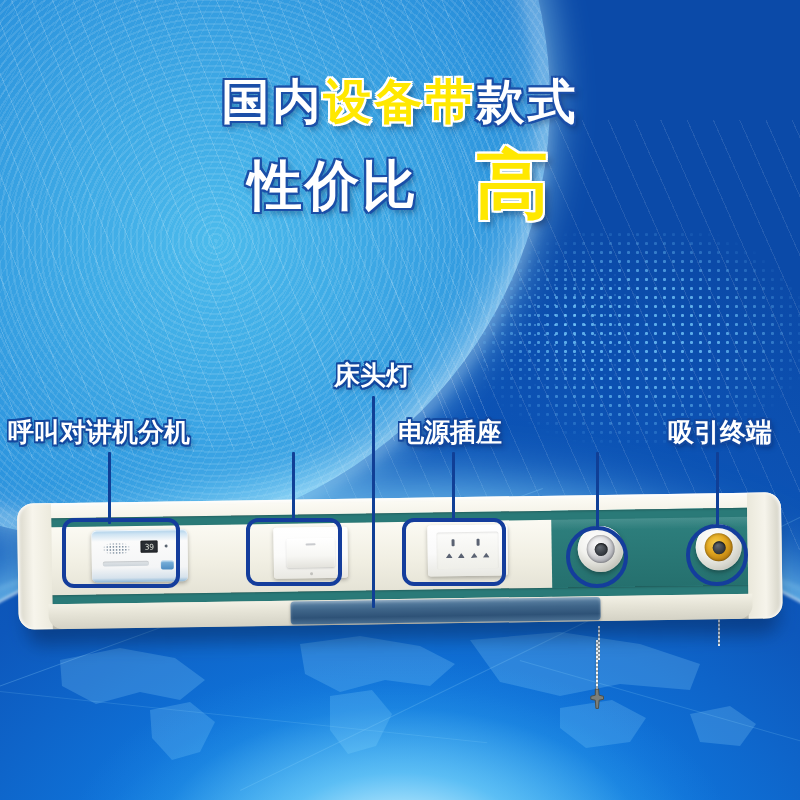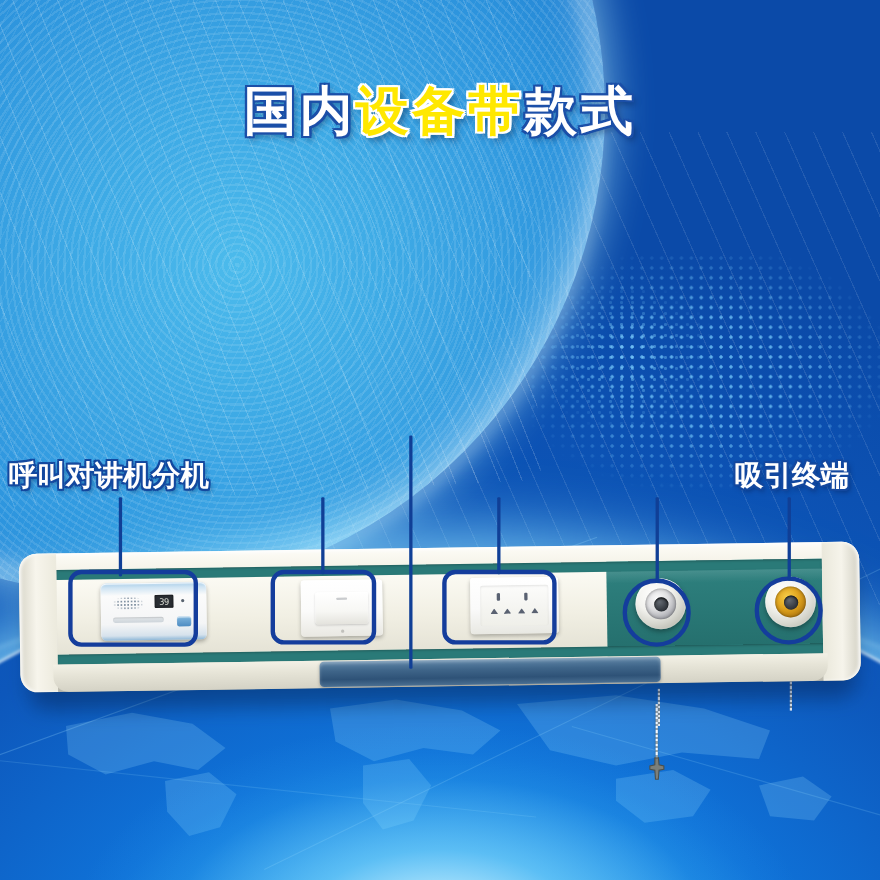--- a/index.html
+++ b/index.html
@@ -242,31 +242,34 @@
   <div class="horizon"></div>
   <div class="horizon2"></div>
 
   <div class="diagline" style="left:-40px;top:700px;width:620px;transform:rotate(-20deg);opacity:.5;"></div>
   <div class="diagline" style="left:240px;top:790px;width:680px;transform:rotate(-26deg);opacity:.4;"></div>
   <div class="diagline" style="left:520px;top:660px;width:420px;transform:rotate(16deg);opacity:.35;"></div>
   <div class="diagline" style="left:-10px;top:690px;width:500px;transform:rotate(6deg);opacity:.3;"></div>
 
   <div class="headline">
     <div class="hl-row hl1"><span class="w">国内</span><span class="y">设备带</span><span class="w">款式</span></div>
+    <div class="hl-row hl2"><span class="w">性价比</span><span class="y big">高</span></div>
   </div>
 
   <div class="labels">
 
     <div class="lbl" style="left:8px;top:415px;font-size:26px;">呼叫对讲机分机</div>
     <div class="lead" style="left:108px;top:452px;height:72px;"></div>
 
     <div class="lead" style="left:292px;top:452px;height:70px;"></div>
 
+    <div class="lbl" style="left:334px;top:358px;font-size:26px;">床头灯</div>
     <div class="lead" style="left:372px;top:396px;height:212px;"></div>
 
+    <div class="lbl" style="left:398px;top:415px;font-size:26px;">电源插座</div>
     <div class="lead" style="left:452px;top:452px;height:70px;"></div>
 
     <div class="lead" style="left:596px;top:452px;height:78px;"></div>
 
     <div class="lbl" style="left:668px;top:415px;font-size:26px;text-align:center;">吸引终端</div>
     <div class="lead" style="left:716px;top:452px;height:76px;"></div>
   </div>
 
   <div class="panel-wrap">
     <div class="panel-shadow"></div>

